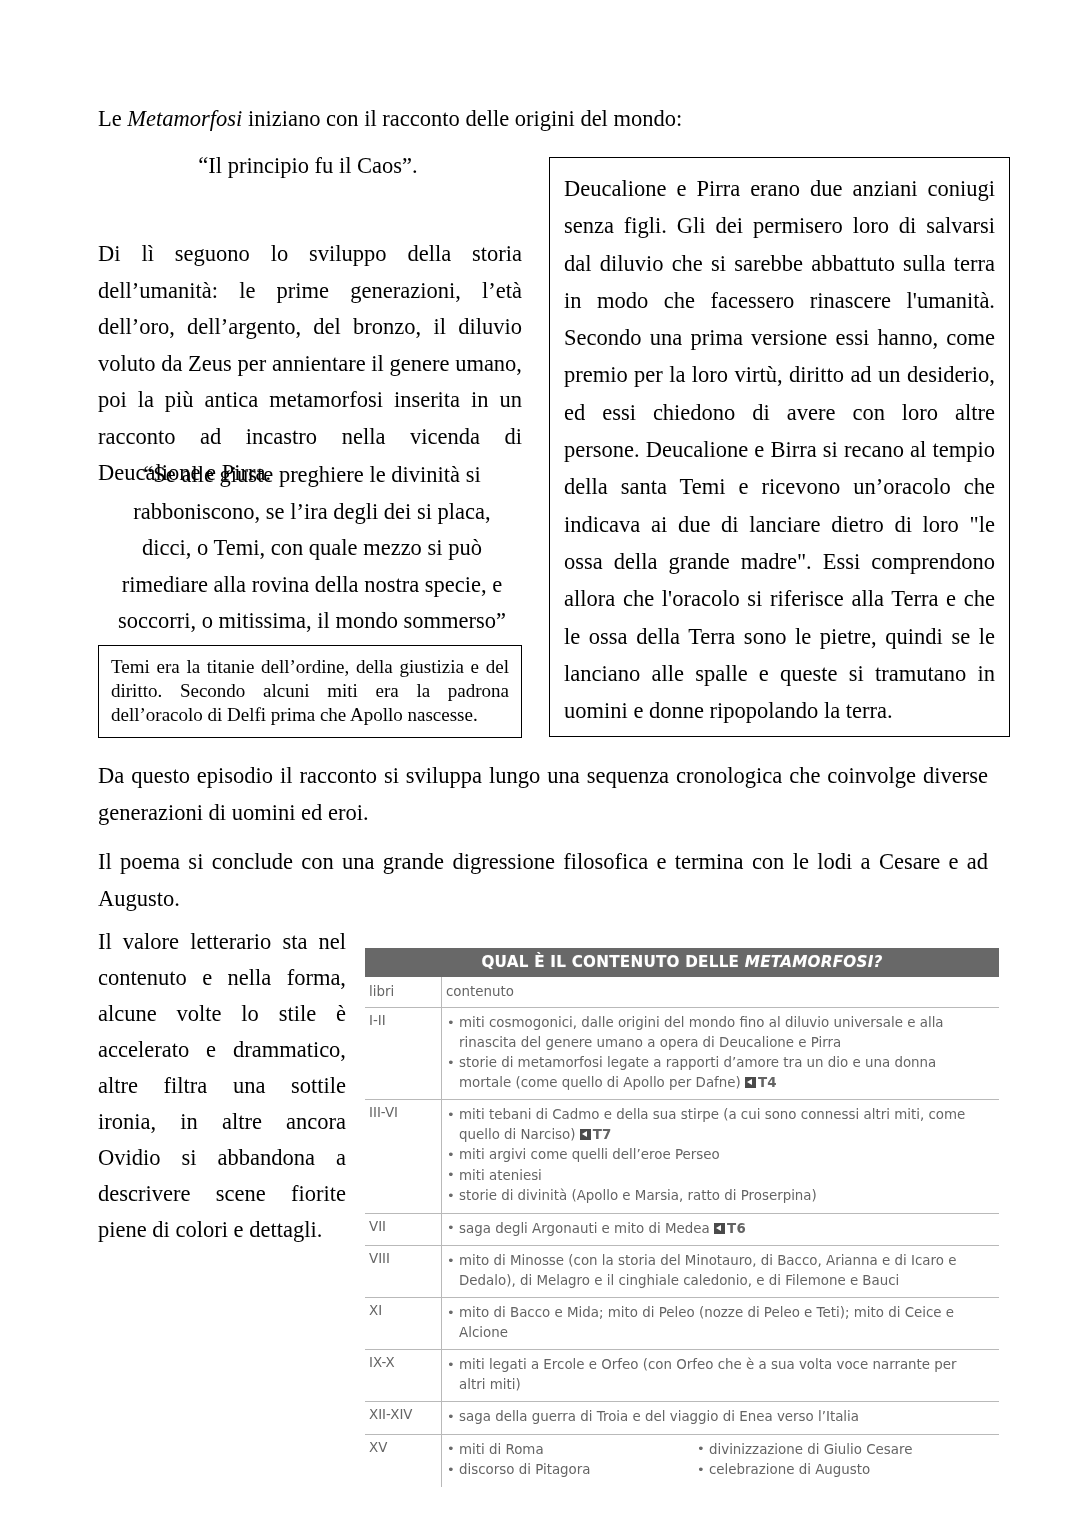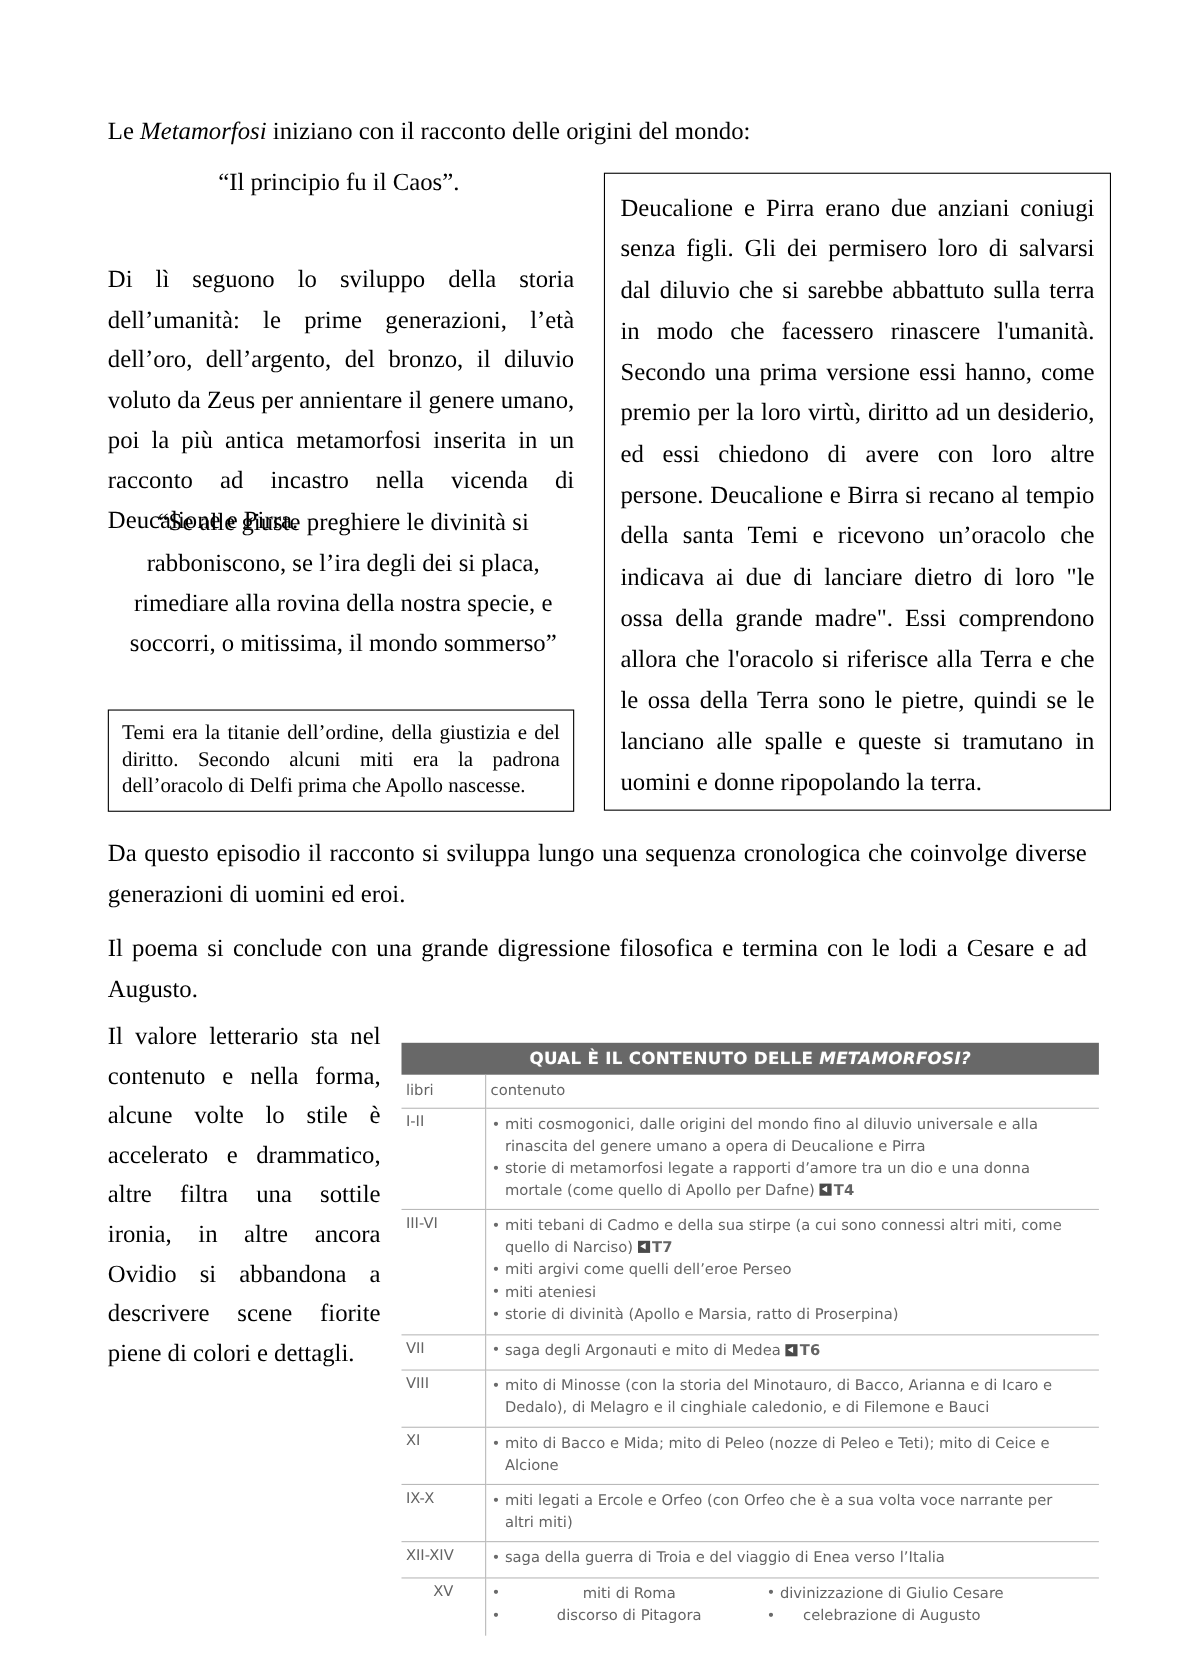--- a/index.html
+++ b/index.html
@@ -161,21 +161,21 @@
   }
   td.col-libri {
     width: 68px;
     padding-left: 9px;
     border-right: 1.1px solid #b9b9b9;
     white-space: nowrap;
   }
   td.col-cont {
     padding-left: 13px;
   }
-  tr.last-row td { border-bottom: none; text-align: center; }
+  tr.last-row td { border-bottom: none; }
 
   ul.bullets {
     margin: 0;
     padding: 0;
     list-style: none;
   }
   ul.bullets li {
     position: relative;
     padding-left: 13px;
     margin: 0 11px 1px 0;
@@ -232,20 +232,21 @@
     <span>Le </span><span class="ital">Metamorfosi</span><span> iniziano con il racconto delle origini del mondo:</span>
   </div>
 
   <div class="quote-chaos">“Il principio fu il Caos”.</div>
 
   <div class="left-para">Di lì seguono lo sviluppo della storia dell’umanità: le prime generazioni, l’età dell’oro, dell’argento, del bronzo, il diluvio voluto da Zeus per annientare il genere umano, poi la più antica metamorfosi inserita in un racconto ad incastro nella vicenda di Deucalione e Pirra.</div>
 
   <div class="poem">
     <div>“Se alle giuste preghiere le divinità si</div>
     <div>rabboniscono, se l’ira degli dei si placa,</div>
+    <div>dicci, o Temi, con quale mezzo si può</div>
     <div>rimediare alla rovina della nostra specie, e</div>
     <div>soccorri, o mitissima, il mondo sommerso”</div>
   </div>
 
   <div class="note-box">Temi era la titanie dell’ordine, della giustizia e del diritto. Secondo alcuni miti era la padrona dell’oracolo di Delfi prima che Apollo nascesse.</div>
 
   <div class="right-box">Deucalione e Pirra erano due anziani coniugi senza figli. Gli dei permisero loro di salvarsi dal diluvio che si sarebbe abbattuto sulla terra in modo che facessero rinascere l'umanità. Secondo una prima versione essi hanno, come premio per la loro virtù, diritto ad un desiderio, ed essi chiedono di avere con loro altre persone. Deucalione e Birra si recano al tempio della santa Temi e ricevono un’oracolo che indicava ai due di lanciare dietro di loro "le ossa della grande madre". Essi comprendono allora che l'oracolo si riferisce alla Terra e che le ossa della Terra sono le pietre, quindi se le lanciano alle spalle e queste si tramutano in uomini e donne ripopolando la terra.</div>
 
   <div class="wide-para p1">Da questo episodio il racconto si sviluppa lungo una sequenza cronologica che coinvolge diverse generazioni di uomini ed eroi.</div>
   <div class="wide-para p2">Il poema si conclude con una grande digressione filosofica e termina con le lodi a Cesare e ad Augusto.</div>

